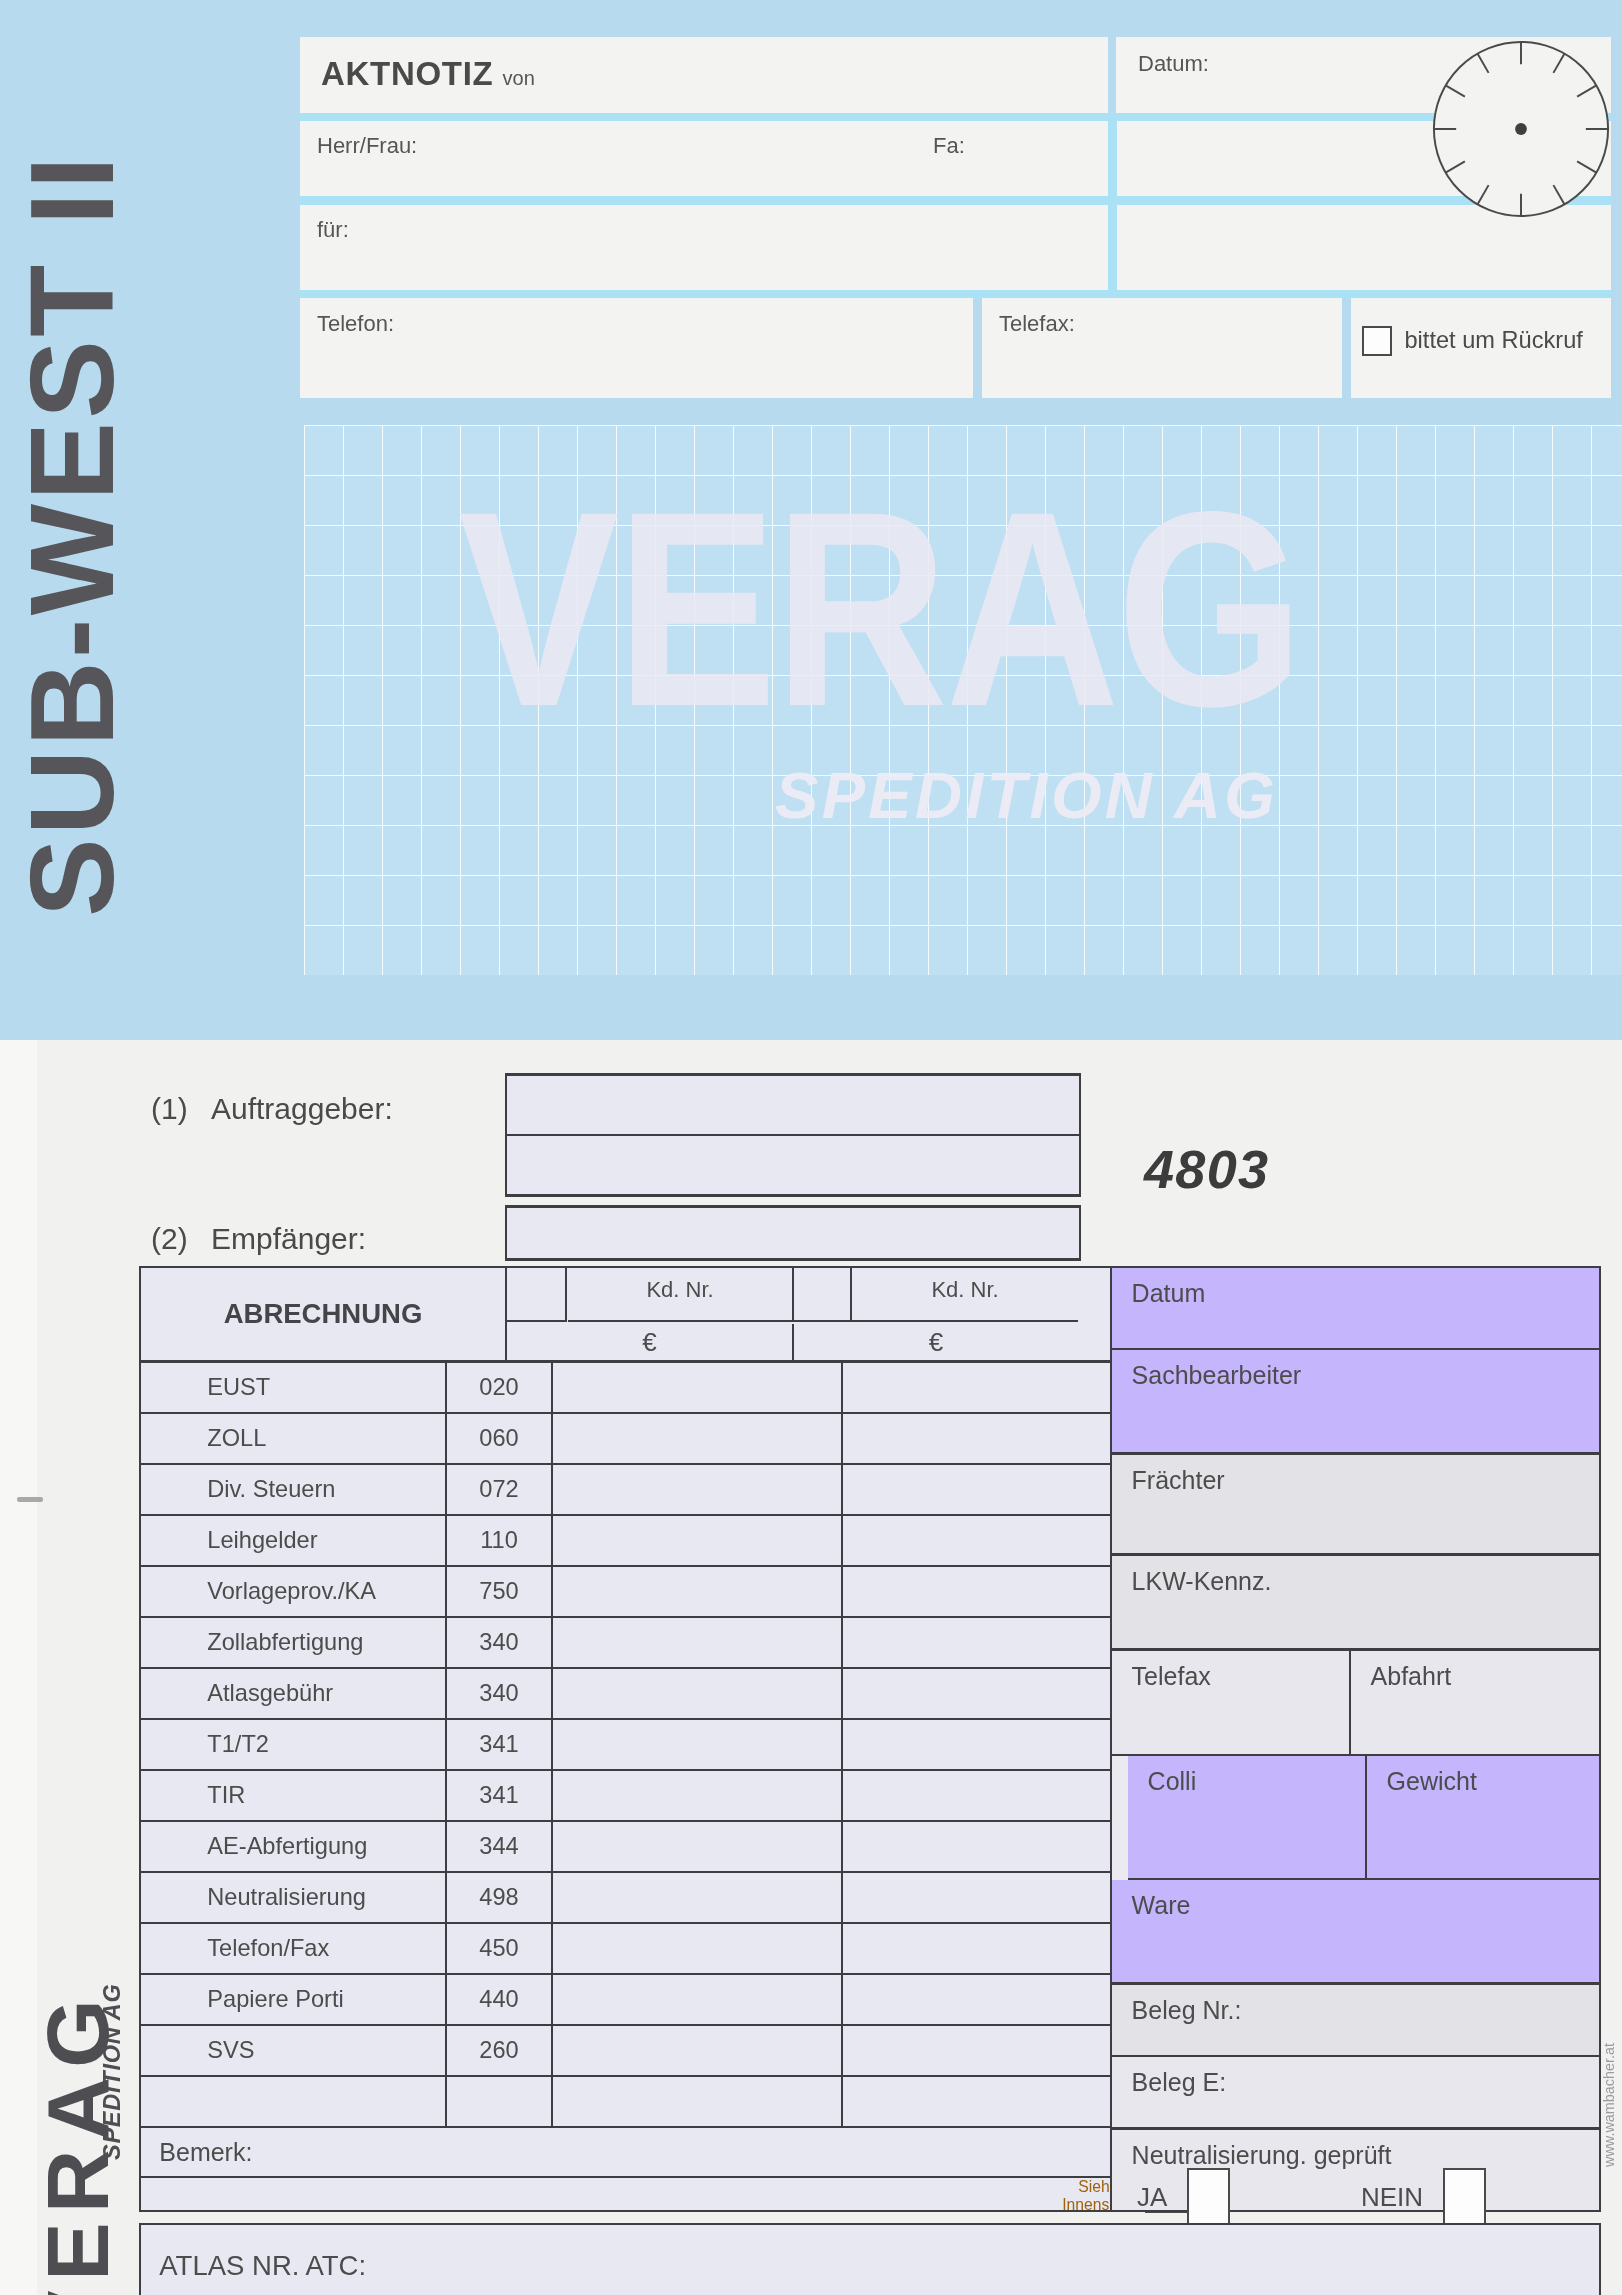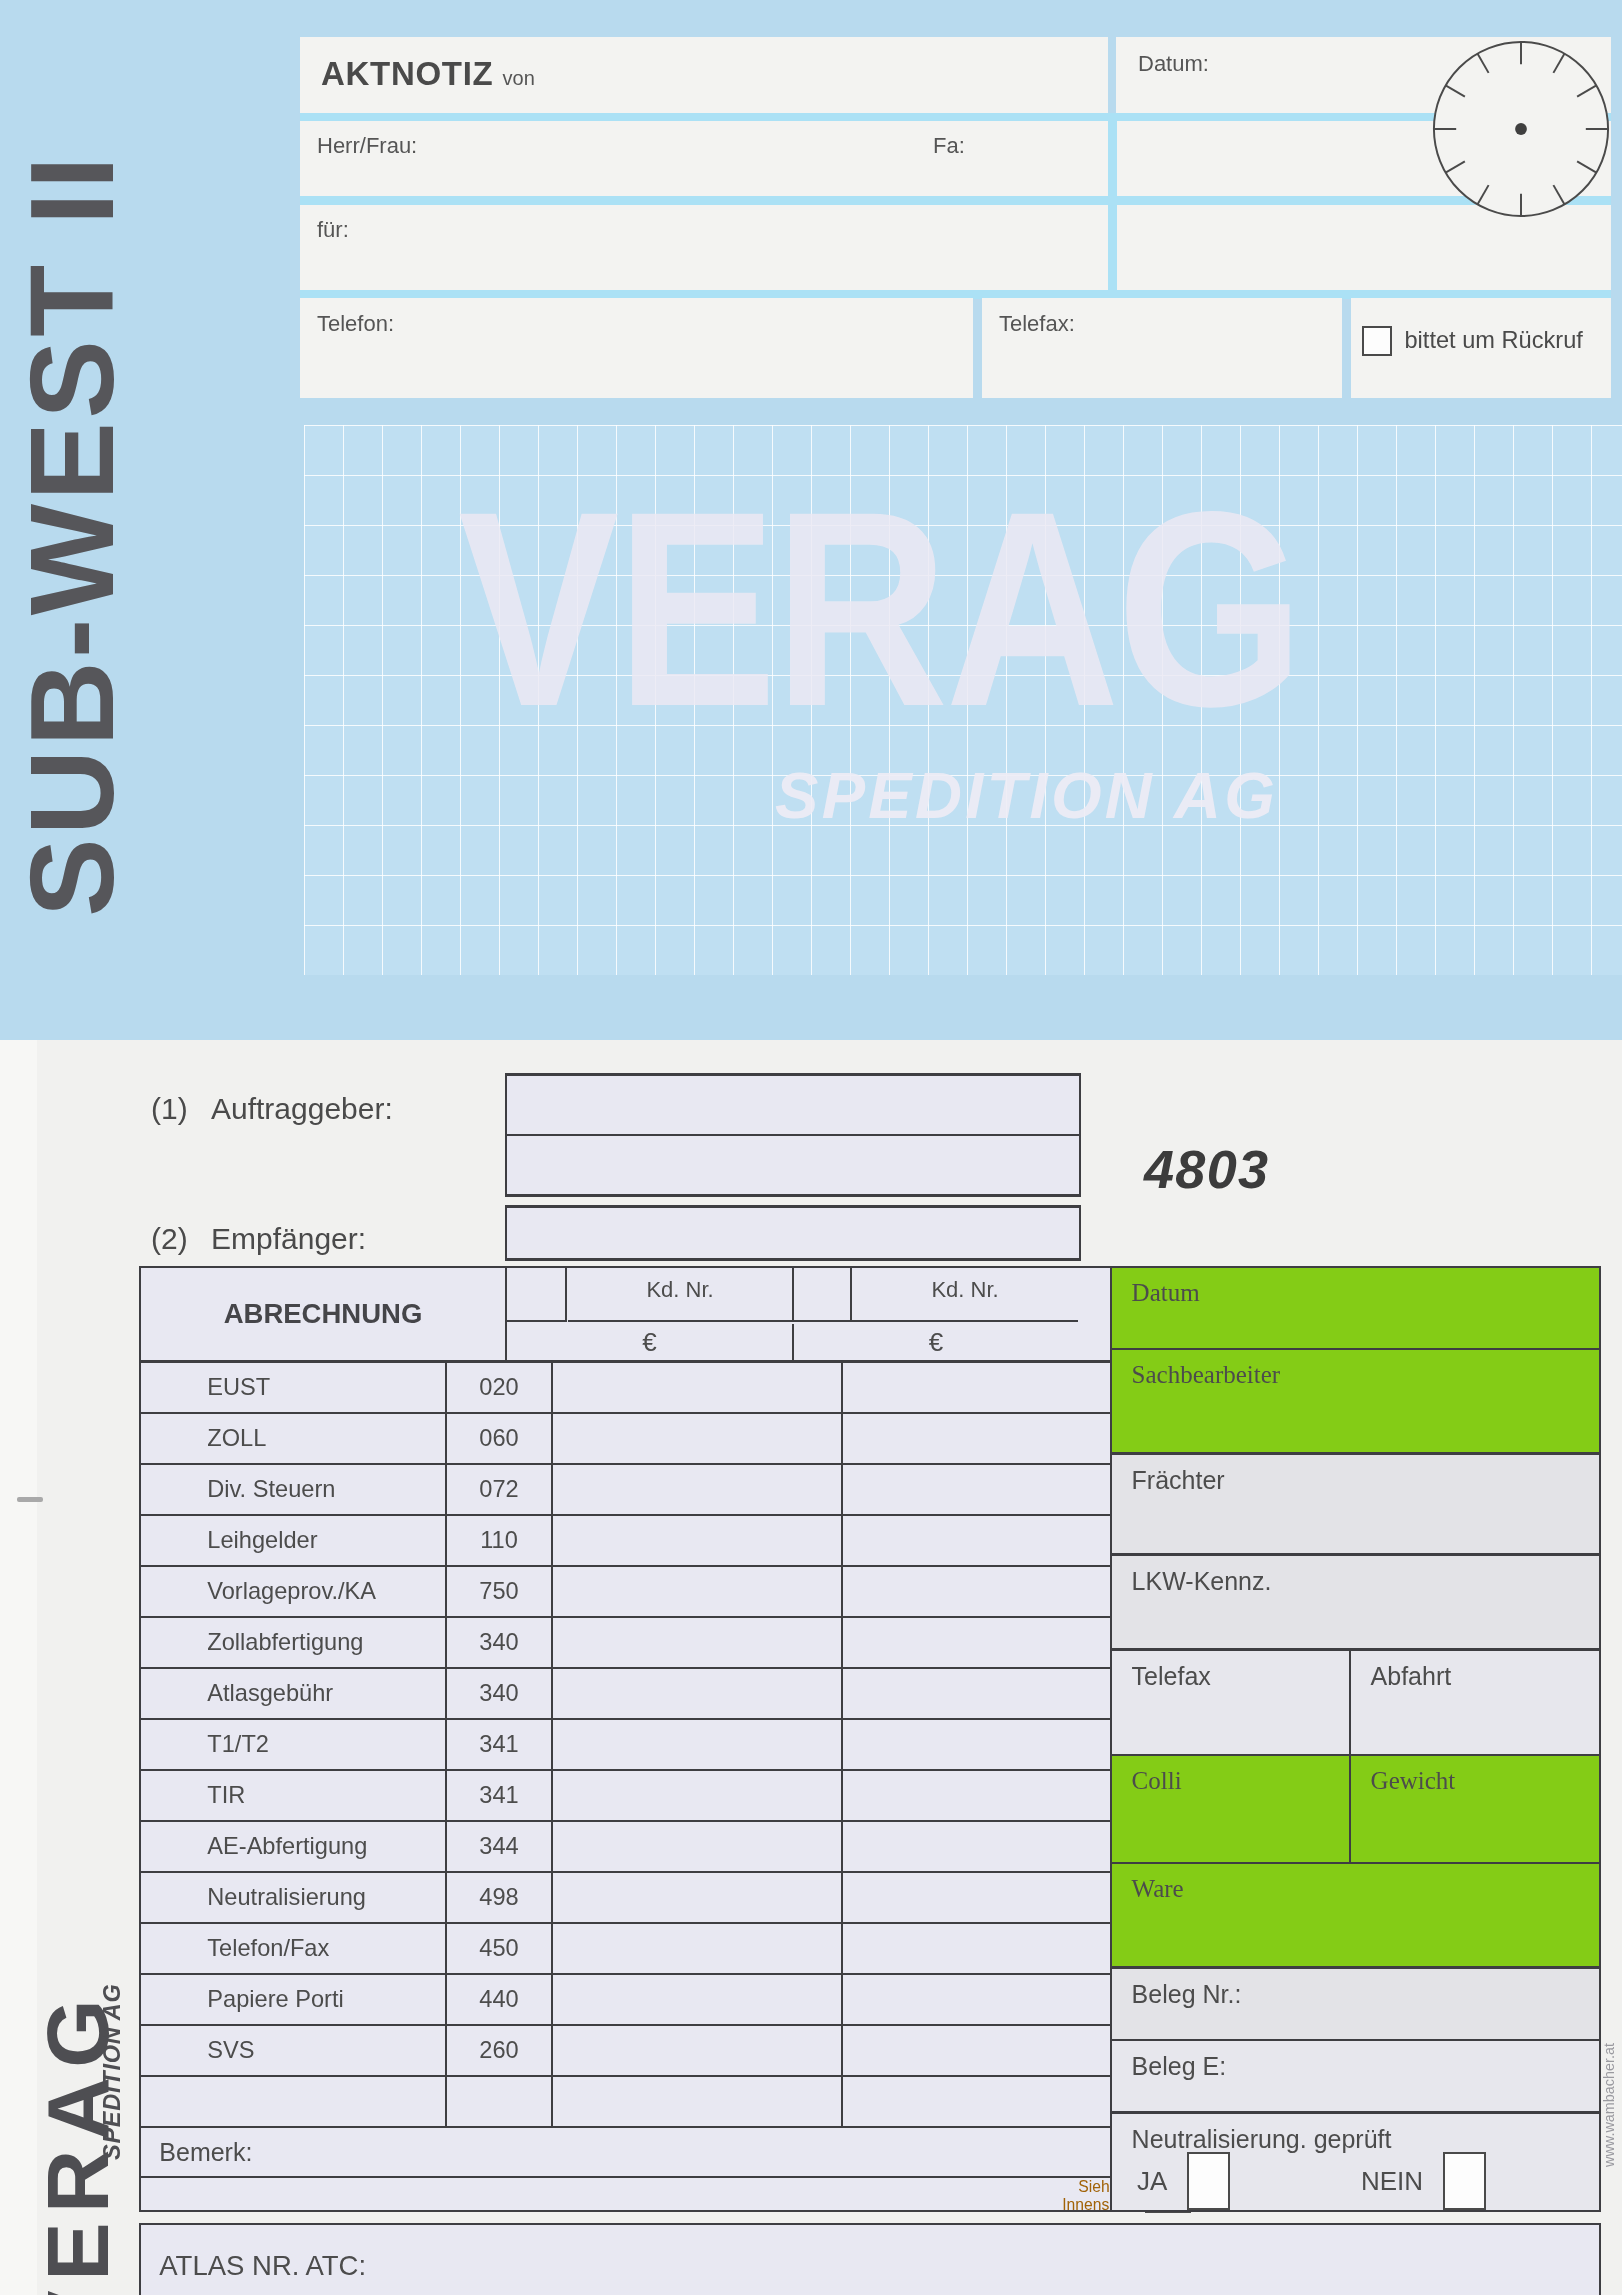--- a/index.html
+++ b/index.html
@@ -82,21 +82,21 @@
   .rrow.thick{border-bottom-width:3.3px;}
   .rrow.last{border-bottom:none;flex:1;}
   .rlab{position:absolute;left:19.6px;top:10.5px;font-size:25px;color:#4c4c4c;}
   .split{display:flex;height:100%;}
   .split .cell{position:relative;box-sizing:border-box;height:100%;}
   .split .cell:first-child{width:239px;border-right:2px solid #3e3e42;}
   .split .cell:last-child{flex:1;}
   .janein{position:absolute;left:0;top:38px;width:100%;display:flex;align-items:center;}
   .janein .txt{font-size:26px;color:#4c4c4c;}
   .janein .cb{width:39px;height:54px;}
-  .fill-a{background:#84cc16;font-family:Liberation Serif, serif;} .fill-b{background:#e3e3e7;} .fill-c{background:#e7e7ed;}
+  .fill-a{background:#c4b5fd;} .fill-b{background:#e3e3e7;} .fill-c{background:#e7e7ed;}
   
   .atlas{position:absolute;left:139px;top:1183px;width:1462px;height:85px;border:2.6px solid #3e3e42;
          background:#e8e8f2;box-sizing:border-box;font-size:27.5px;color:#4c4c4c;display:flex;align-items:center;padding-left:18.3px;}
   .logo-main{position:absolute;left:34px;top:1309px;transform:rotate(-90deg);transform-origin:0 0;
              font-size:88px;font-weight:bold;letter-spacing:9.2px;color:#4e4e52;white-space:nowrap;line-height:1;}
   .logo-sub{position:absolute;left:99px;top:1120px;transform:rotate(-90deg);transform-origin:0 0;
             font-size:23.6px;font-weight:bold;font-style:italic;letter-spacing:0.7px;color:#4e4e52;white-space:nowrap;}
   .credit{position:absolute;left:1601px;top:1127px;transform:rotate(-90deg);transform-origin:0 0;
           font-size:14.4px;color:#9a9aa0;white-space:nowrap;}
 </style>
@@ -319,21 +319,21 @@
       <div class="rrow fill-c" style="height:105px;">
         <div class="split">
           <div class="cell">
               <span class="rlab">Telefax</span>
             </div>
           <div class="cell">
               <span class="rlab">Abfahrt</span>
             </div>
         </div>
       </div>
-      <div class="rrow fill-a" style="height:108px;">
+      <div class="rrow fill-a" style="height:124px;margin-left:16px;">
         <div class="split">
           <div class="cell">
               <span class="rlab">Colli</span>
             </div>
           <div class="cell">
               <span class="rlab">Gewicht</span>
             </div>
         </div>
       </div>
       <div class="rrow thick fill-a" style="height:105px;">

